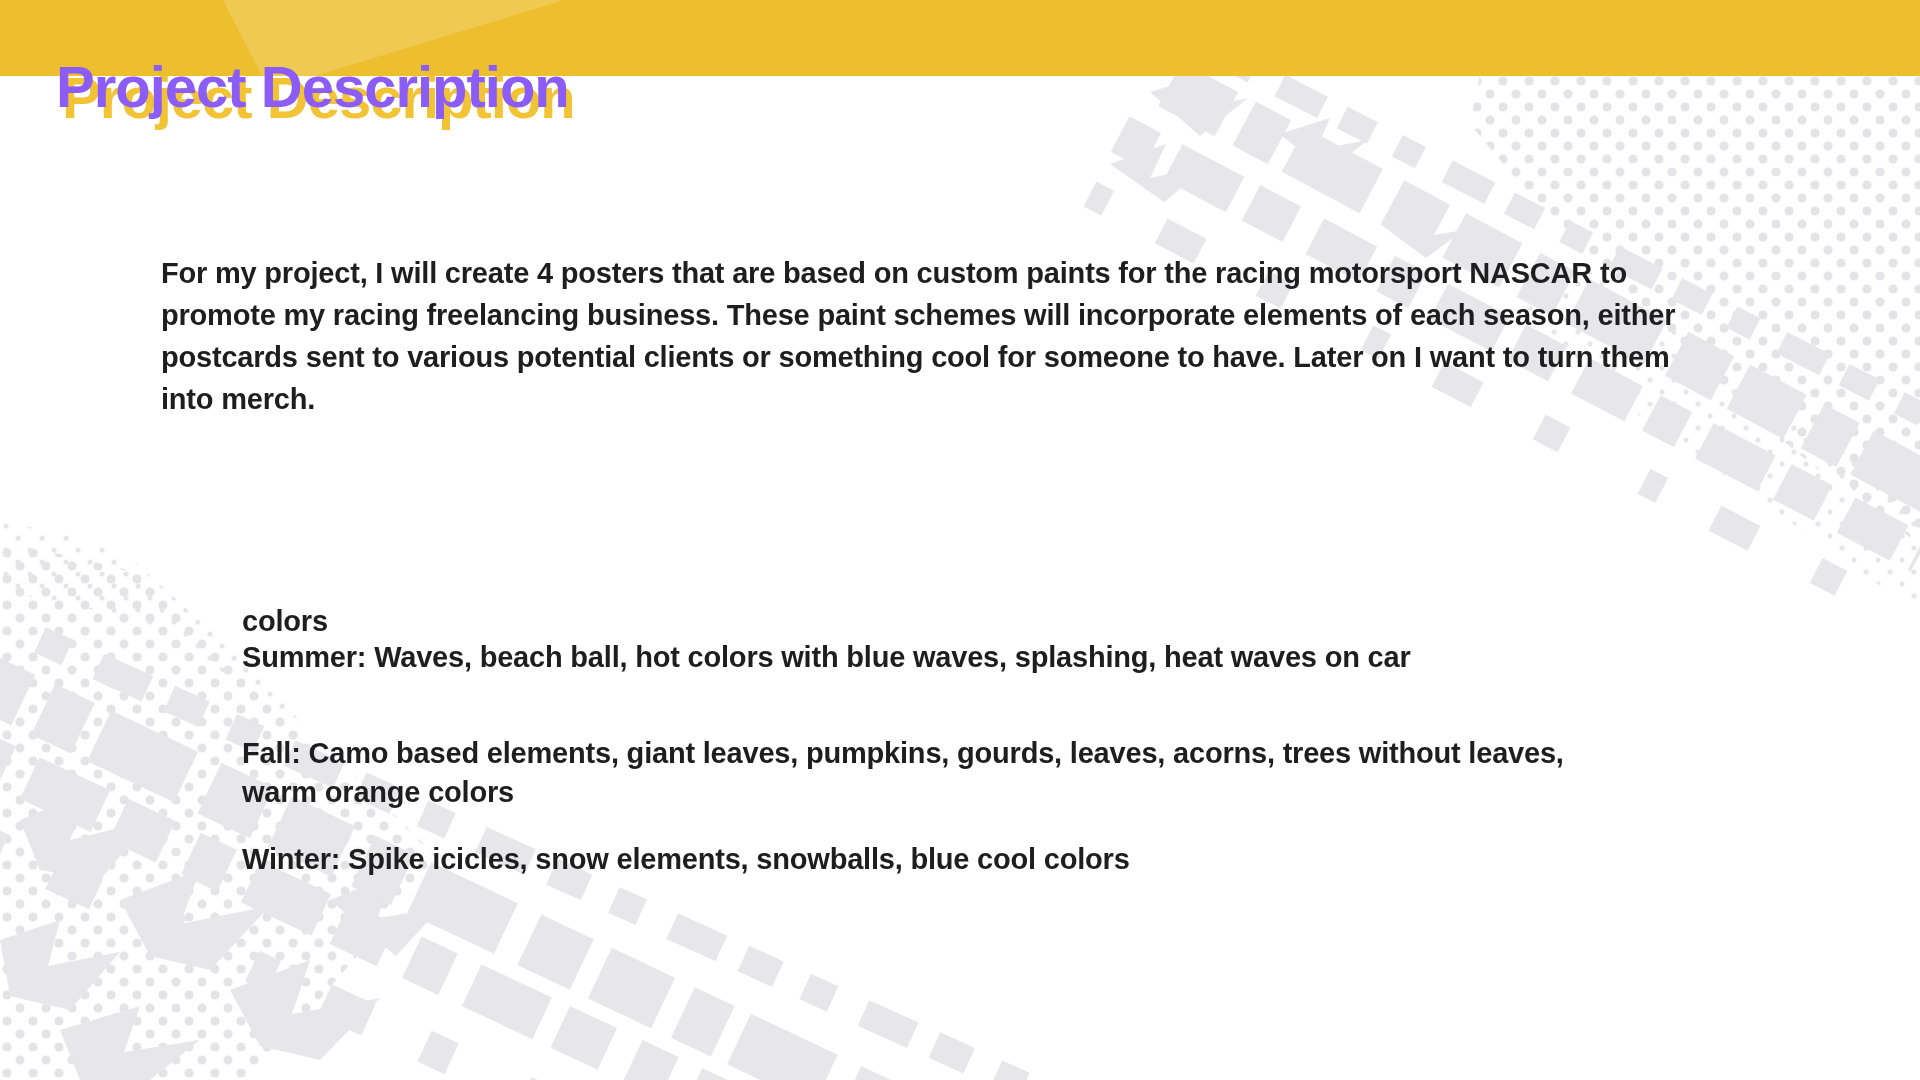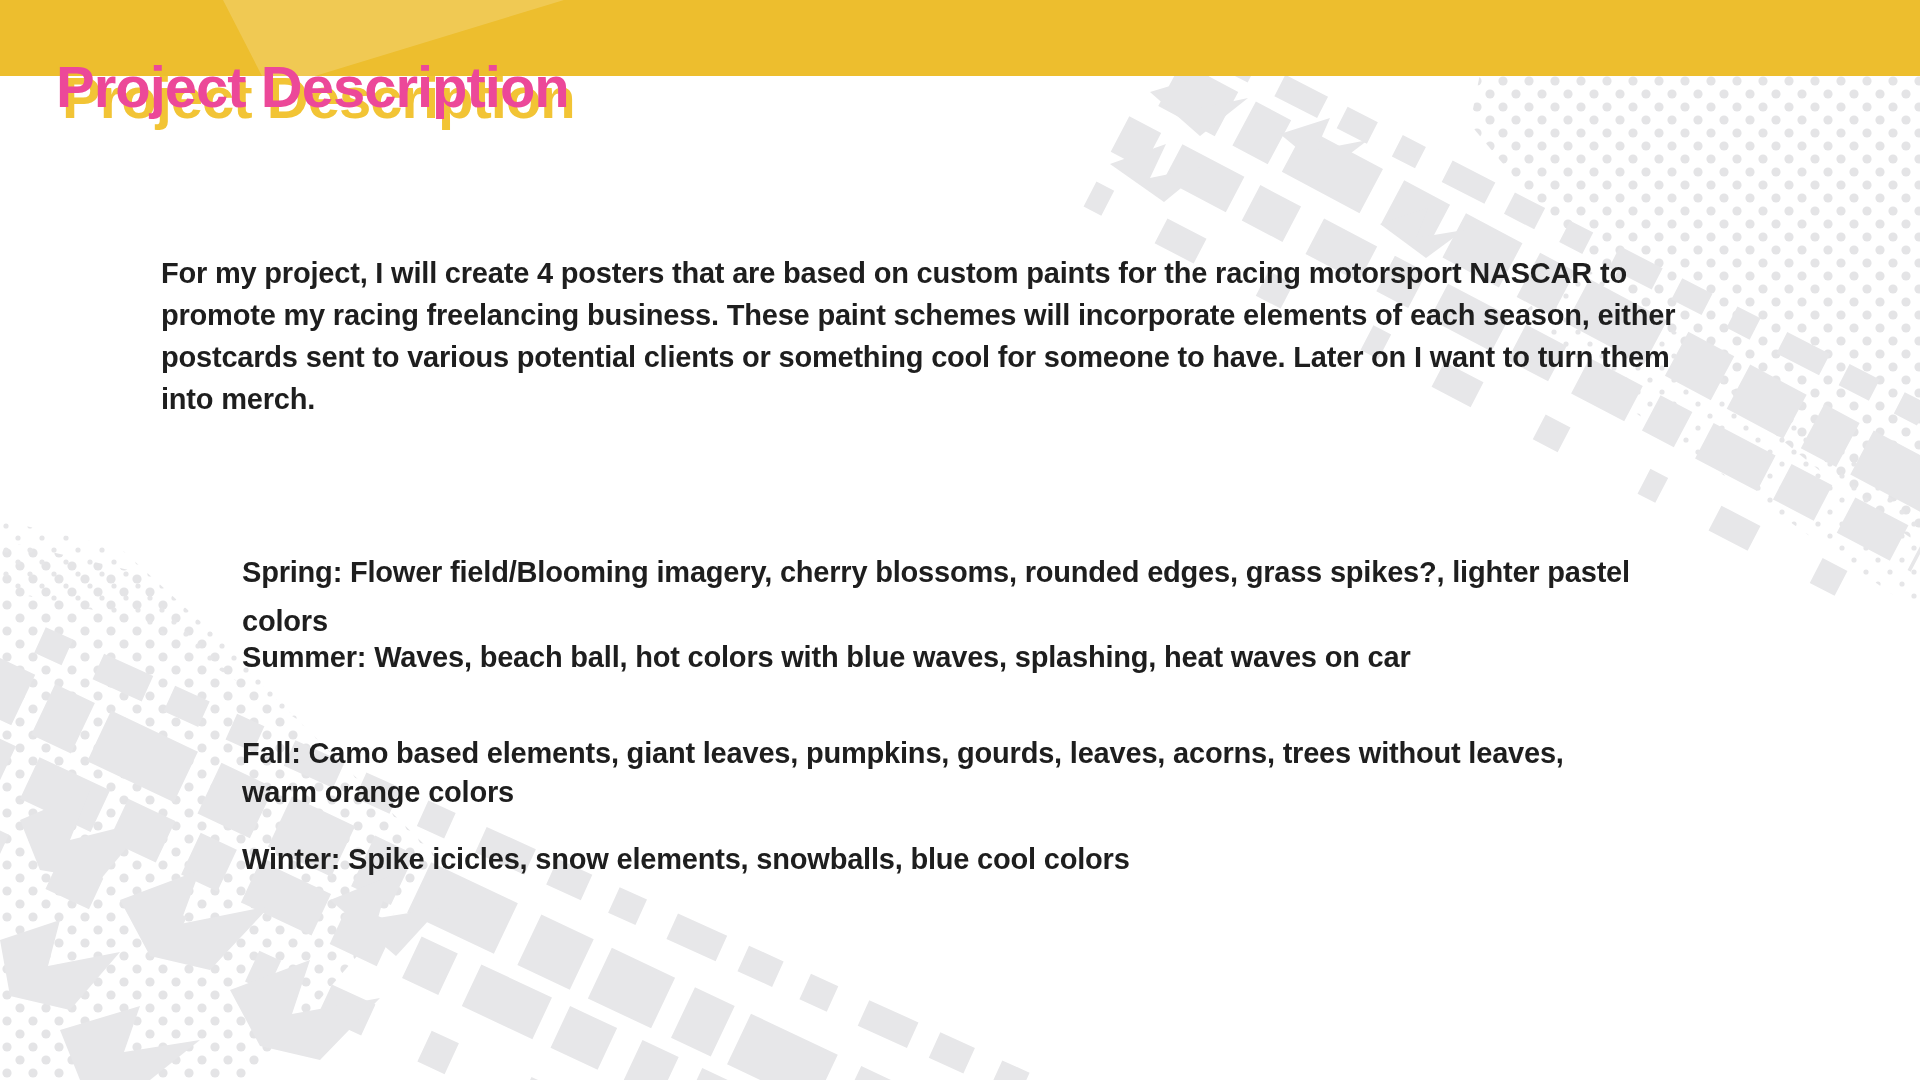--- a/index.html
+++ b/index.html
@@ -24,21 +24,21 @@
     background: rgba(255,255,255,0.18);
     clip-path: polygon(223px 0, 564px 0, 315px 76px, 262px 76px);
   }
   .page-title {
     position: absolute;
     left: 56px; top: 55px;
     font-size: 58px;
     line-height: 64px;
     font-weight: bold;
     letter-spacing: -1px;
-    color: #ec4899;
+    color: #8b5cf6;
     text-shadow: 6px 11px 0 #F2C435;
     white-space: nowrap;
   }
   .paragraph {
     position: absolute;
     left: 149px; top: 252px;
     color: #1E1E1E;
     font-size: 29px;
     font-weight: bold;
     letter-spacing: -0.2px;
@@ -123,20 +123,19 @@
 
   <div class="page-title">Project Description</div>
 
   <div class="paragraph">
     <div class="pline">For my project, I will create 4 posters that are based on custom paints for the racing motorsport NASCAR to</div>
     <div class="pline">promote my racing freelancing business. These paint schemes will incorporate elements of each season, either</div>
     <div class="pline">postcards sent to various potential clients or something cool for someone to have. Later on I want to turn them</div>
     <div class="pline">into merch.</div>
   </div>
 
-  <div class="season-line" style="top:551px">Spring: Flower field/Blooming imagery, cherry blossoms, rounded edges, grass spikes?, lighter pastel</div>
   <div class="season-line" style="top:600px">colors</div>
   <div class="season-line" style="top:636px">Summer: Waves, beach ball, hot colors with blue waves, splashing, heat waves on car</div>
   <div class="season-line" style="top:771px">warm orange colors</div>
   <div class="season-line" style="top:732px">Fall: Camo based elements, giant leaves, pumpkins, gourds, leaves, acorns, trees without leaves,</div>
   <div class="season-line" style="top:838px">Winter: Spike icicles, snow elements, snowballs, blue cool colors</div>
 
 </div>
 
 </body></html>

